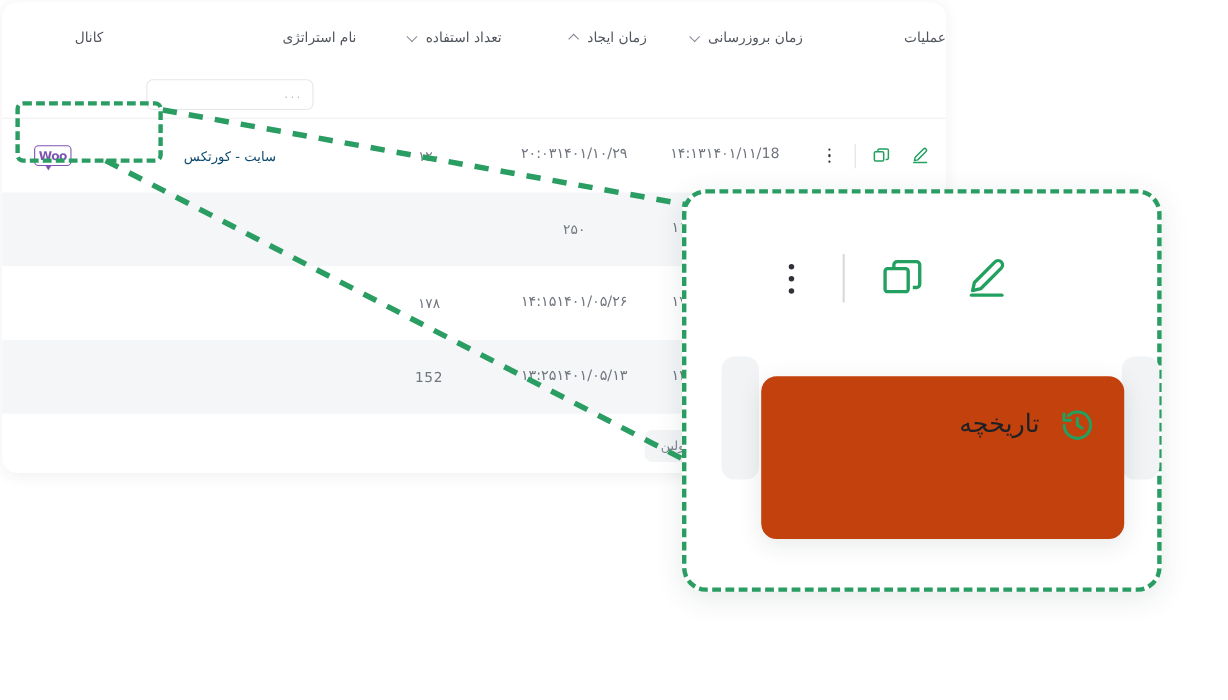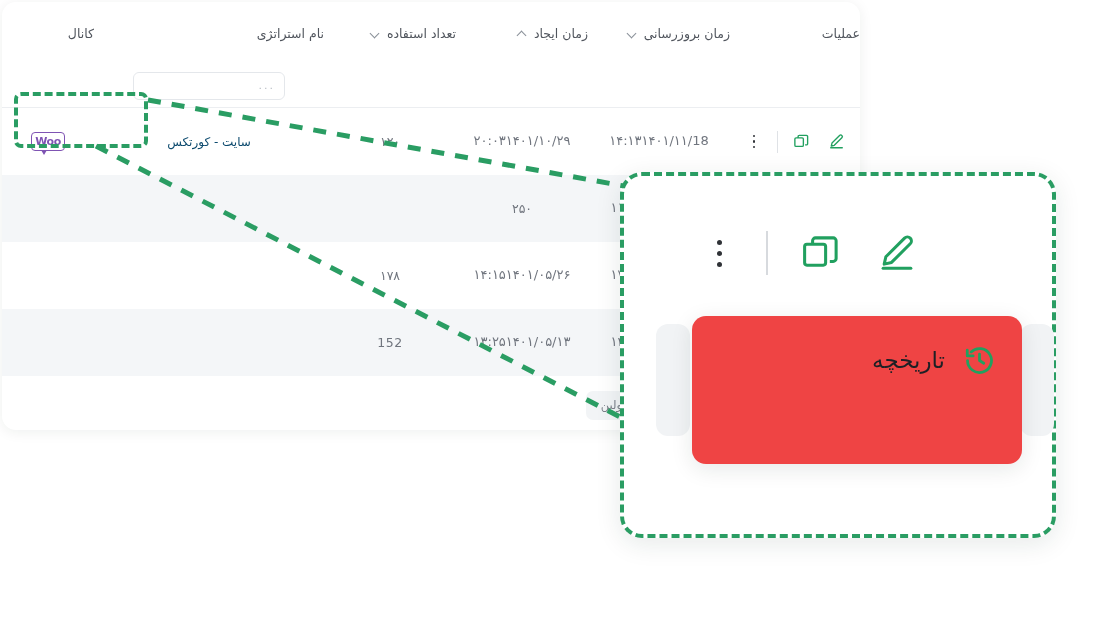--- a/index.html
+++ b/index.html
@@ -287,24 +287,24 @@
     left: 78px;
     top: 54px;
   }
   .callout-actions .dots i { width: 5px; height: 5px; }
   .callout-actions .dots { gap: 6px; }
   .callout-actions .vsep { height: 44px; width: 1.6px; background: #d7dade; }
 
   .callout-menu {
     position: absolute;
     left: 68px;
-    top: 140px;
+    top: 166px;
     width: 330px;
     height: 148px;
-    background: #ef4444;
+    background: #c2410c;
     border-radius: 14px;
     box-shadow: 0 5px 22px rgba(20, 40, 34, 0.10);
     padding: 14px 0;
     direction: rtl;
   }
   .menu-item {
     display: flex;
     align-items: center;
     justify-content: flex-start;
     gap: 18px;

